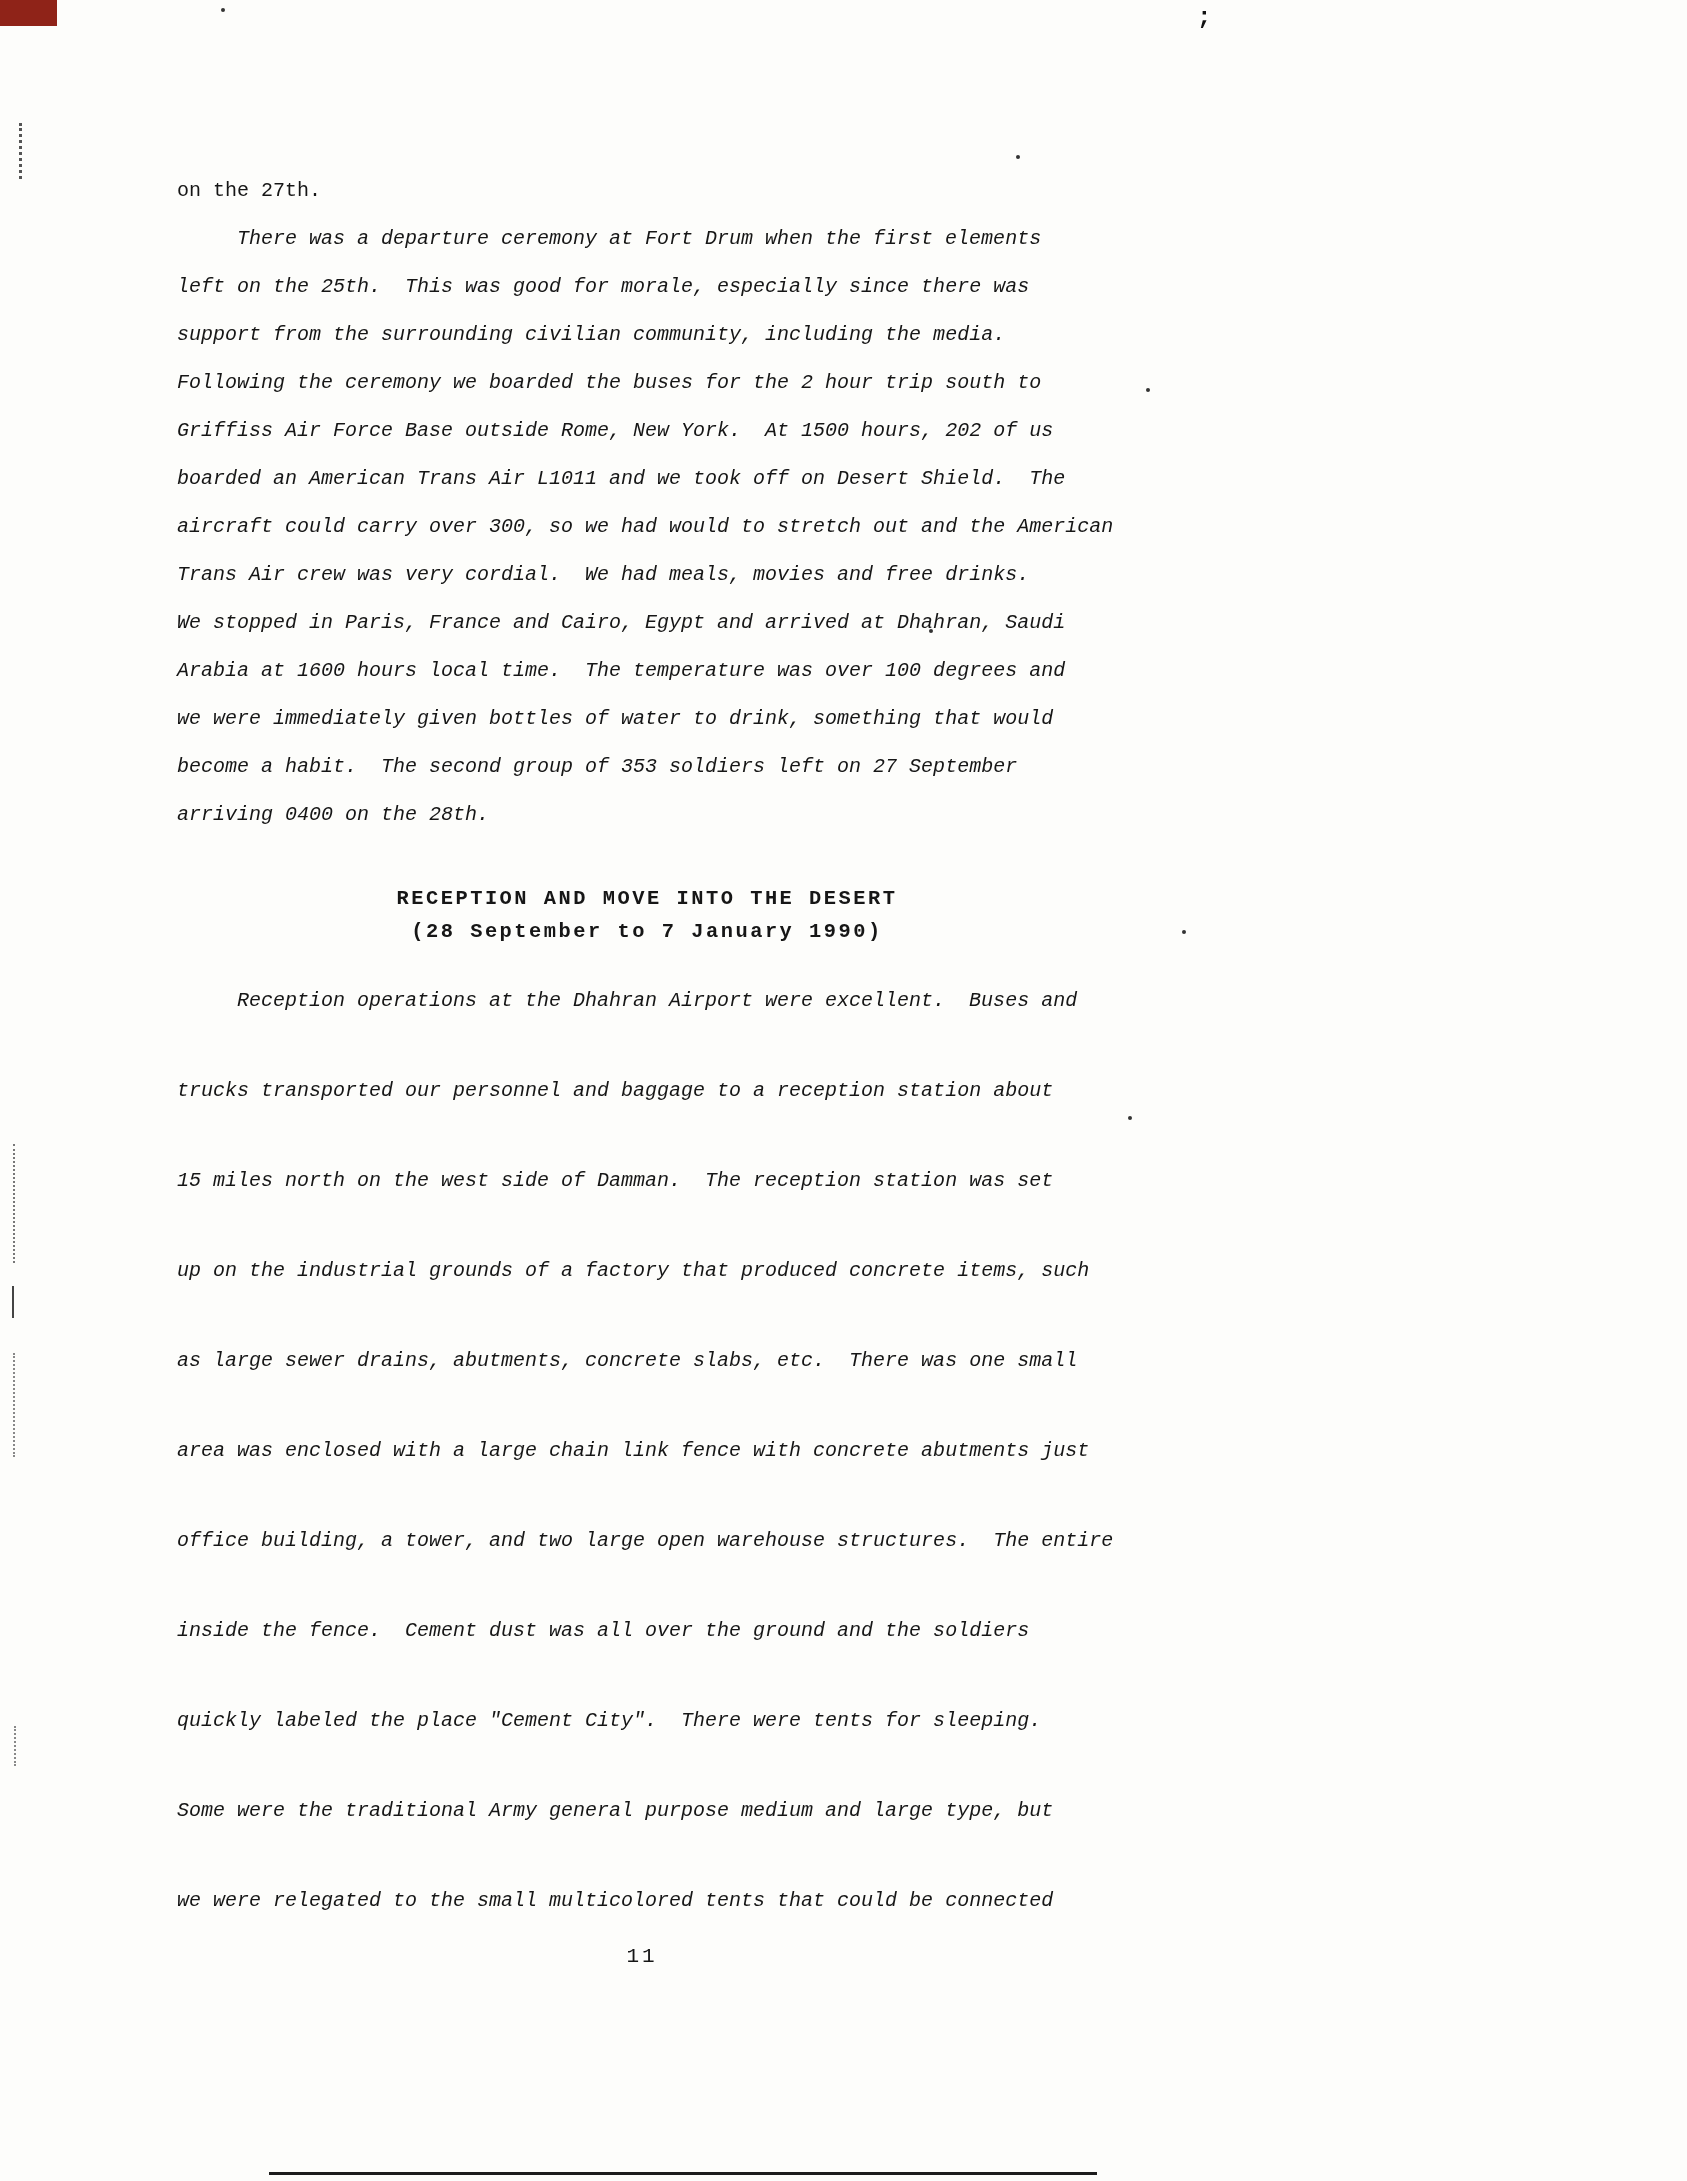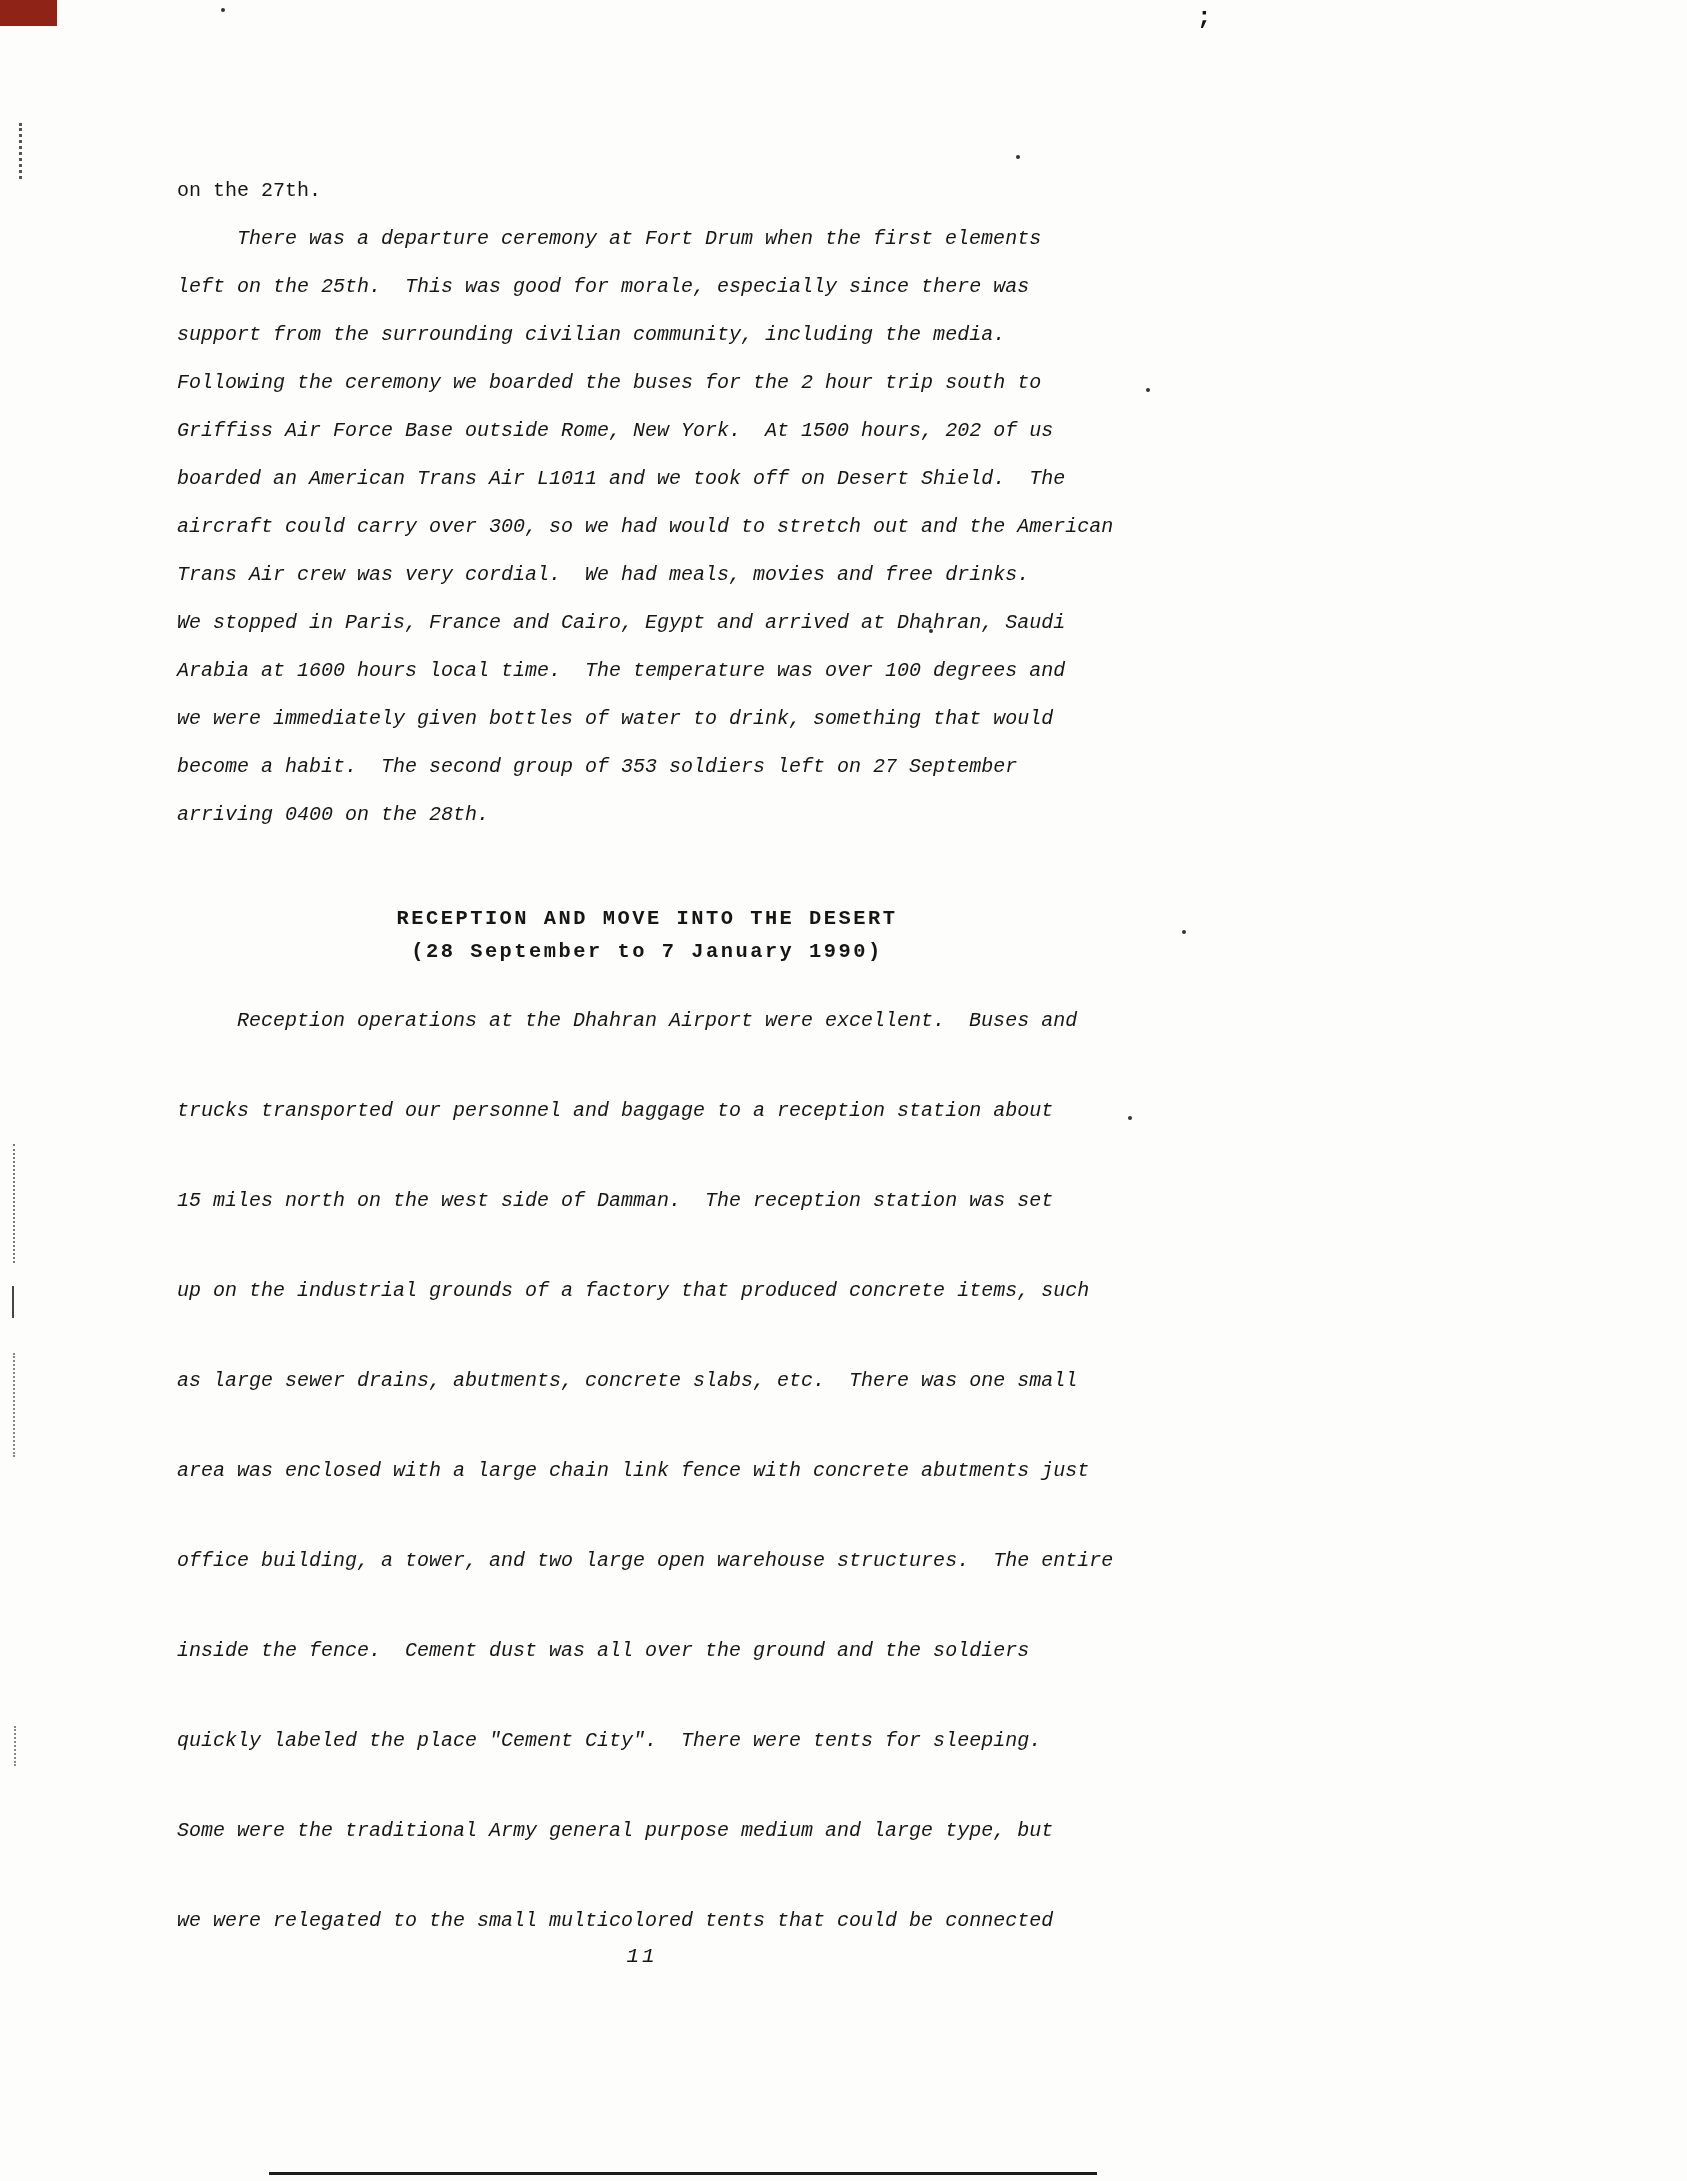--- a/index.html
+++ b/index.html
@@ -30,41 +30,40 @@
   }
   .continuation .line { line-height: 48px; }
   .para { margin: 0; font-style: italic; }
   .para .line:first-child { padding-left: 60px; }
   .para-reception .line {
     line-height: 90px;
     height: 90px;
   }
   .para-reception { margin-top: 8px; }
   .heading {
-    margin-top: 63px;
+    margin-top: 43px;
     text-align: center;
     letter-spacing: 2.5px;
     font-weight: bold;
   }
   .heading .hline {
     white-space: pre;
     line-height: 33px;
     height: 33px;
     font-size: 20.4px;
   }
   .page-number {
     position: absolute;
     top: 1942px;
     left: 0;
     width: 1284px;
     text-align: center;
     font-size: 21px;
     line-height: 30px;
     letter-spacing: 3px;
-    font-style: italic;
   }
   
   .red-bar {
     position: absolute;
     top: 0;
     left: 0;
     width: 57px;
     height: 26px;
   }
   .bottom-line {

